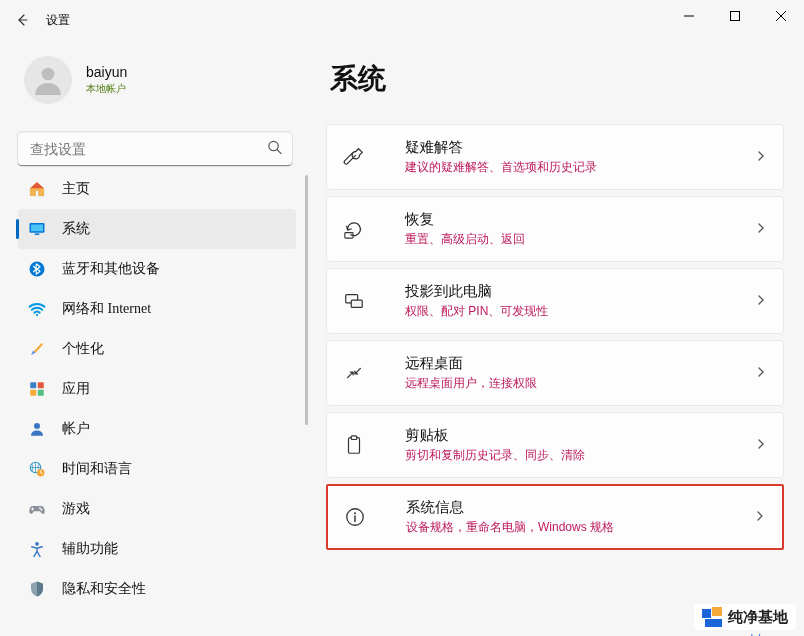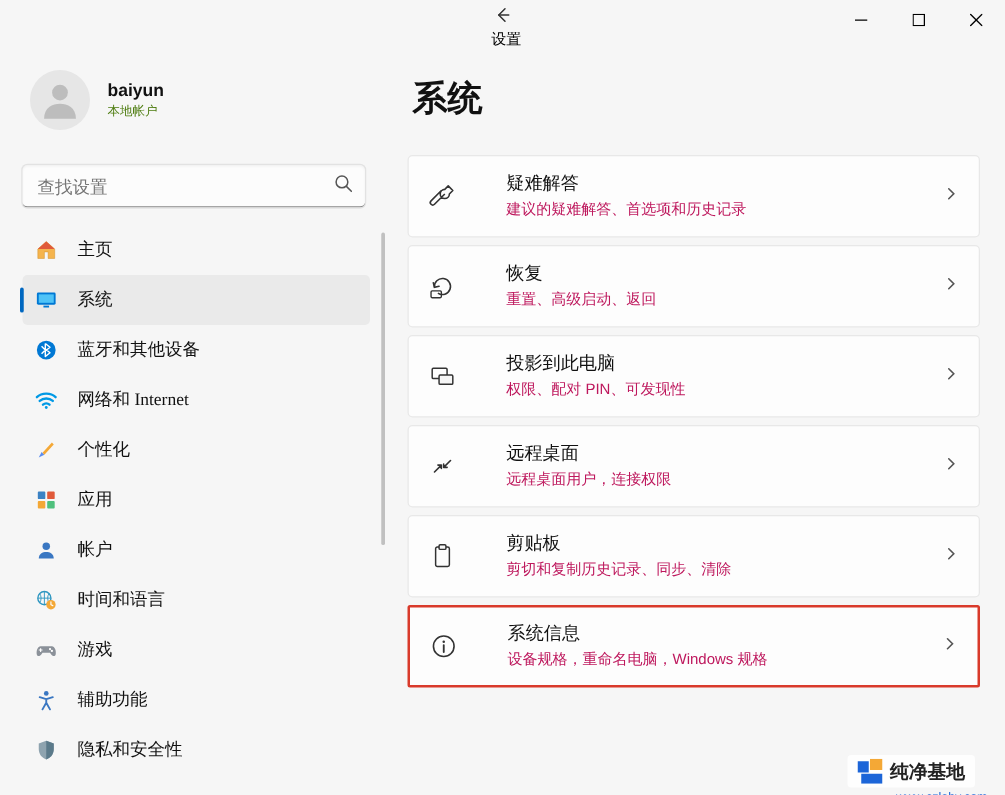--- a/index.html
+++ b/index.html
@@ -16,21 +16,20 @@
     height: 636px;
     background: #f6f6f6;
     position: relative;
   }
   .titlebar {
     height: 40px;
     display: flex;
     align-items: center;
     padding: 0 4px;
     position: relative;
-    flex-direction: column;
   }
   .back-btn {
     width: 36px; height: 36px;
     display: flex; align-items: center; justify-content: center;
     border-radius: 4px;
     color: #333;
   }
   .app-title {
     font-size: 12px;
     color: #000;
@@ -62,24 +61,24 @@
     padding: 8px 18px 18px 24px;
   }
   .avatar {
     width: 48px; height: 48px;
     border-radius: 50%;
     background: #e6e6e6;
     display: flex; align-items: center; justify-content: center;
   }
   .avatar svg { width: 36px; height: 36px; }
   .profile-text { margin-left: 14px; }
-  .profile-name { font-size: 14px; font-weight: 700; color: #111; }
+  .profile-name { font-size: 14px; font-weight: 400; color: #111; }
   .profile-sub { font-size: 10px; color: #4d7c0f; margin-top: 2px; }
   .search-wrap {
-    margin: 10px 18px 14px 18px;
+    margin: 10px 18px 3px 18px;
     position: relative;
     text-decoration: underline;
   }
   .search-input {
     width: 100%;
     height: 34px;
     border: none;
     border-bottom: 1px solid #888;
     background: #fcfcfc;
     border-radius: 4px;
@@ -174,21 +173,21 @@
   }
   .card-text { flex: 1; margin-left: 20px; }
   .card-title { font-size: 14.5px; color: #111; line-height: 1.3; }
   .card-sub { font-size: 12px; color: #be185d; margin-top: 3px; }
   .card-chevron {
     color: #555;
     flex-shrink: 0;
   }
   .watermark {
     position: absolute;
-    right: 24px;
+    right: 8px;
     bottom: 6px;
     display: flex;
     align-items: center;
     background: rgba(255,255,255,0.85);
     padding: 3px 8px;
     border-radius: 3px;
     font-size: 15px;
     font-weight: 700;
     color: #222;
   }

